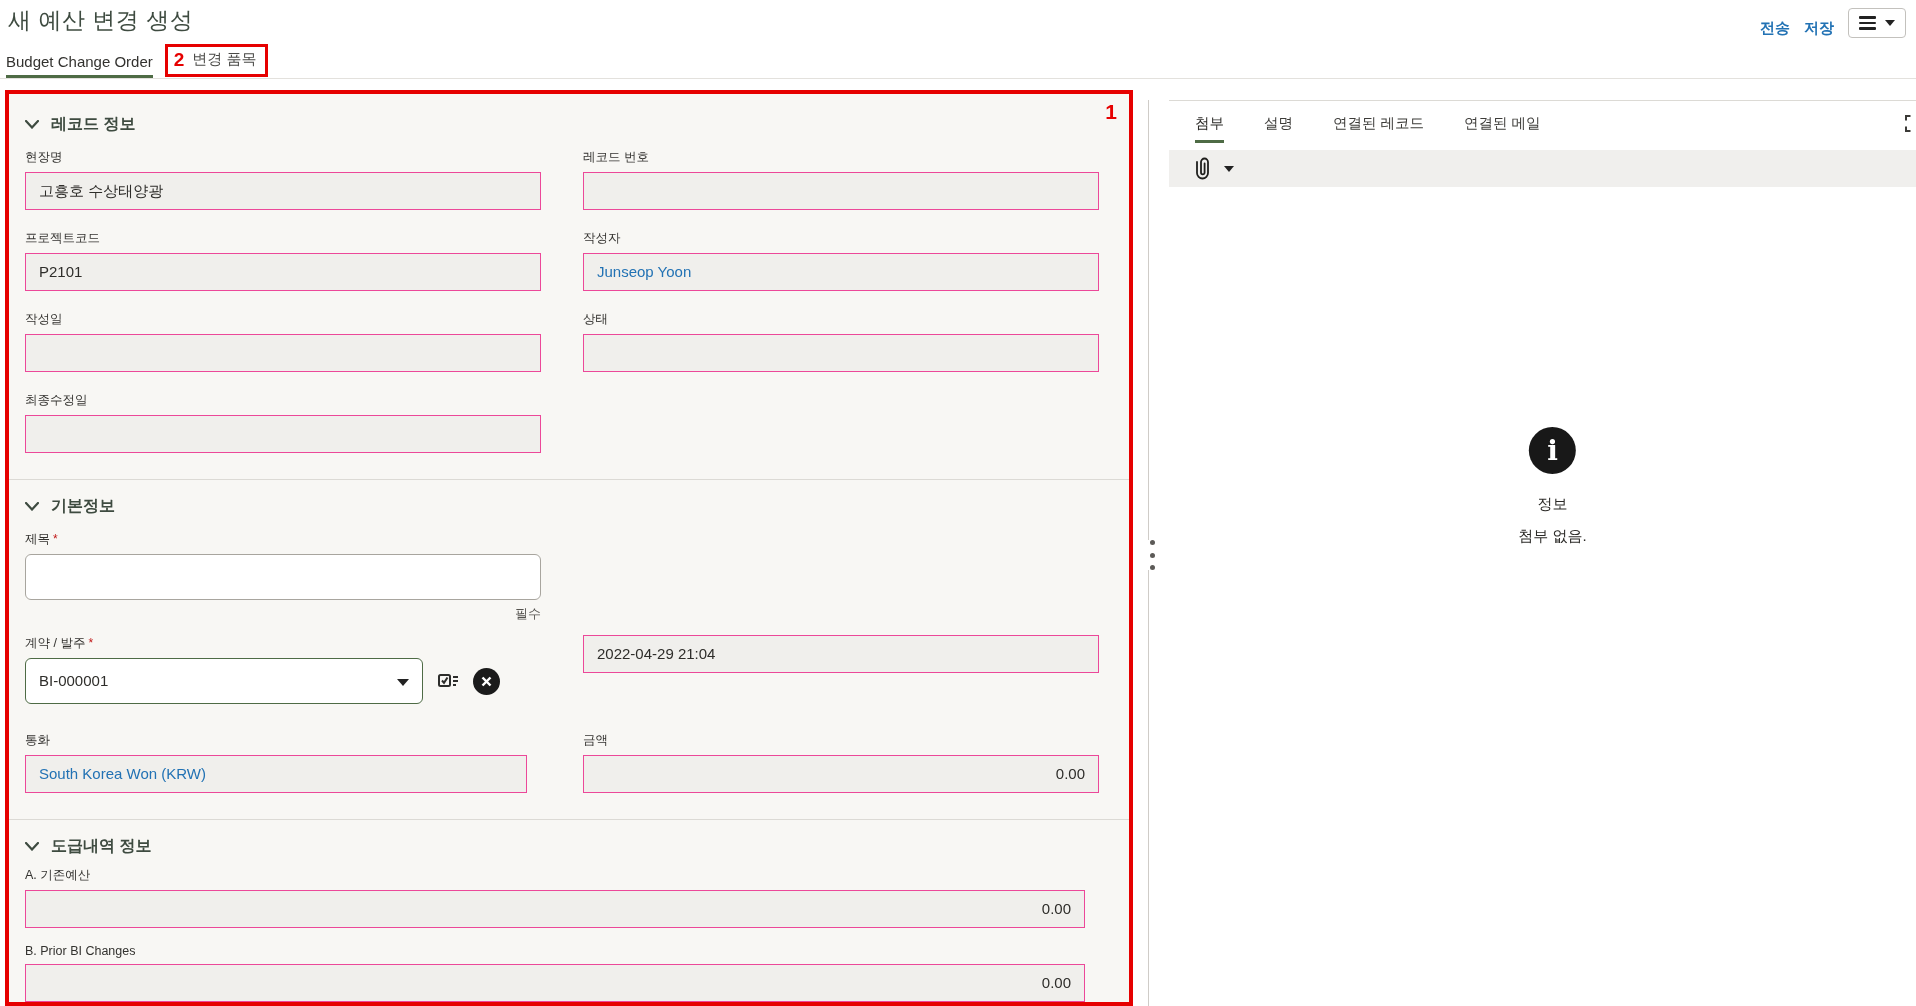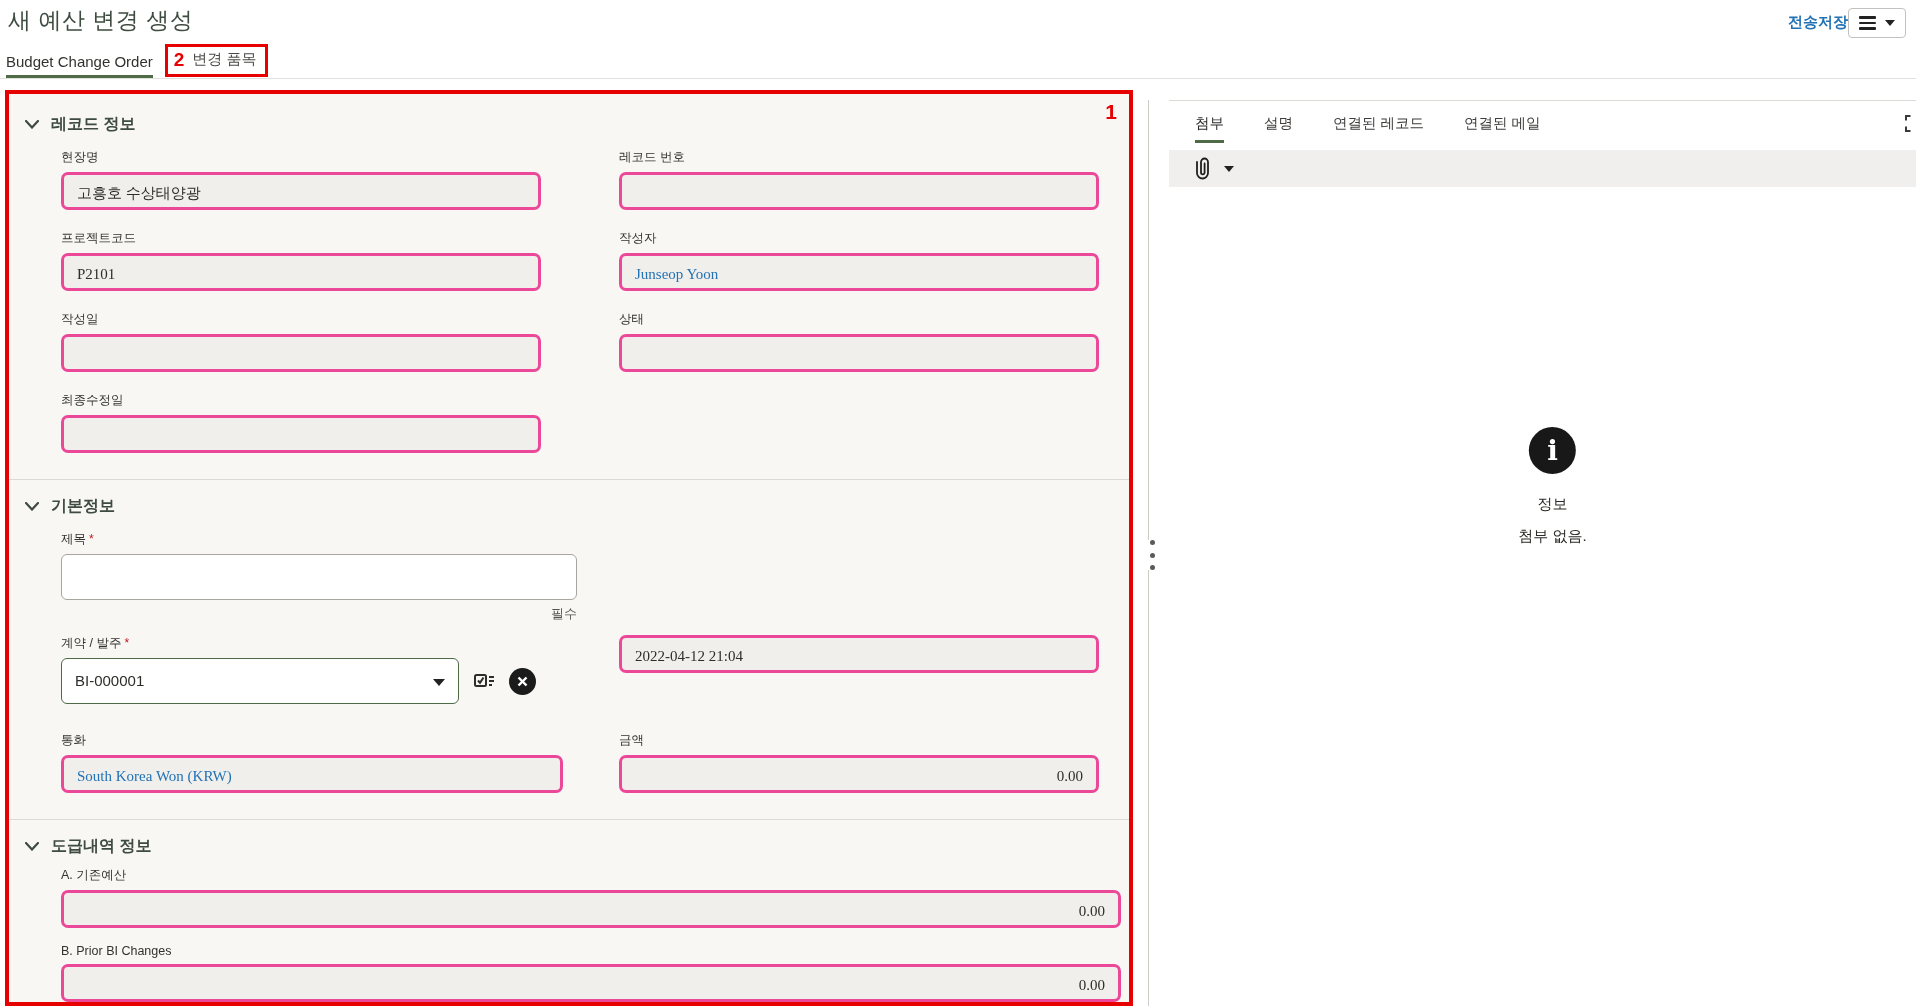--- a/index.html
+++ b/index.html
@@ -3,21 +3,21 @@
 <meta charset="utf-8">
 <style>
   * { margin:0; padding:0; box-sizing:border-box; }
   html,body { width:1916px; height:1006px; overflow:hidden; background:#ffffff;
               font-family:"Liberation Sans","DejaVu Sans",sans-serif; color:#33322f; }
   .page { position:relative; width:1916px; height:1006px; background:#fff; }
 
   
   .header { position:absolute; top:0; left:0; right:0; height:46px; }
   .page-title { position:absolute; left:8px; top:5px; font-size:23px; font-weight:500; color:#3e4b40; letter-spacing:.5px; }
-  .header-actions { position:absolute; right:10px; top:8px; display:flex; align-items:center; }
+  .header-actions { position:absolute; right:10px; top:8px; display:flex; align-items:flex-end; gap:14px; }
   .hdr-link { color:#2272b4; font-size:15px; font-weight:600; text-decoration:none; cursor:pointer; }
   .menu-btn { display:flex; align-items:center; gap:9px; padding:7px 10px; background:#fff;
               border:1px solid #c3c1bd; border-radius:4px; cursor:pointer; }
   .hamburger { display:inline-flex; flex-direction:column; gap:3px; }
   .hamburger i { display:block; width:17px; height:2.5px; background:#222; border-radius:1px; }
   .caret-down { width:0; height:0; border-left:5px solid transparent; border-right:5px solid transparent; border-top:6px solid #222; }
 
   
   .tabbar { position:absolute; left:0; right:0; top:48px; height:31px; display:flex; align-items:flex-end;
             padding-left:6px; border-bottom:1px solid #e3e1dd; }
@@ -32,25 +32,25 @@
   .left-panel { position:absolute; left:5px; top:90px; width:1128px; height:916px;
                 border:4px solid #e60000; background:#f8f7f4; overflow:hidden; }
   .left-inner { padding:10px 18px 0 16px; }
   .ann-corner { position:absolute; top:6px; right:12px; font-size:21px; font-weight:bold; color:#e60000; z-index:5; }
 
   .sec-head { display:flex; align-items:center; gap:12px; margin:10px 0 14px 0; cursor:pointer; }
   .sec-head .chev { display:inline-flex; }
   .sec-title { font-size:16px; font-weight:bold; color:#3e4b40; }
 
   .grid2 { display:grid; grid-template-columns:516px 516px; column-gap:42px; }
-  .field { margin-bottom:20px;margin-left:36px; }
+  .field { margin-bottom:20px; }
   .field label { display:block; font-size:12.5px; color:#33322f; margin-bottom:6px; }
   .req { color:#c01818; margin-left:3px; font-size:12px; }
-  .box { height:38px; line-height:36px; background:#f0efec; border:3px solid #ec4899; border-radius:7px;
-         padding:0 13px; font-size:15px; color:#2e2d2a; overflow:hidden; white-space:nowrap;font-family:Liberation Serif, serif; }
+  .box { height:38px; line-height:36px; background:#f0efec; border:1px solid #ec4899; border-radius:0;
+         padding:0 13px; font-size:15px; color:#2e2d2a; overflow:hidden; white-space:nowrap; }
   .box.blue { color:#2272b4; }
   .box.num { text-align:right; }
   .hr { border:none; border-top:1px solid #ddove; border-top:1px solid #dcdad5; margin:6px -18px 16px -16px; }
 
   .subject-input { width:516px; height:46px; background:#fff; border:1px solid #a8a59e; border-radius:6px;
                    padding:0 12px; font-size:15px; font-family:inherit; color:#2e2d2a; }
   .hint { width:516px; text-align:right; font-size:13px; color:#55534f; margin-top:5px; }
 
   .contract-row { display:flex; align-items:center; gap:14px; }
   .dropdown { position:relative; width:398px; height:46px; background:#fff; border:1.5px solid #4e6b45;
@@ -195,21 +195,21 @@
               <span class="x-circle">
                 <svg width="11" height="11" viewBox="0 0 11 11">
                     <line x1="1.5" y1="1.5" x2="9.5" y2="9.5" stroke="#fff" stroke-width="2.4"></line>
                     <line x1="9.5" y1="1.5" x2="1.5" y2="9.5" stroke="#fff" stroke-width="2.4"></line>
                   </svg>
               </span>
             </button>
           </div>
         </div>
         <div class="field">
-          <div class="box">2022-04-12 21:04</div>
+          <div class="box">2022-04-29 21:04</div>
         </div>
       </div>
 
       <div class="grid2" style="margin-top:8px;">
         <div class="field">
           <label>통화</label>
           <div class="box blue" style="width:502px;">South Korea Won (KRW)</div>
         </div>
         <div class="field">
           <label>금액</label>

